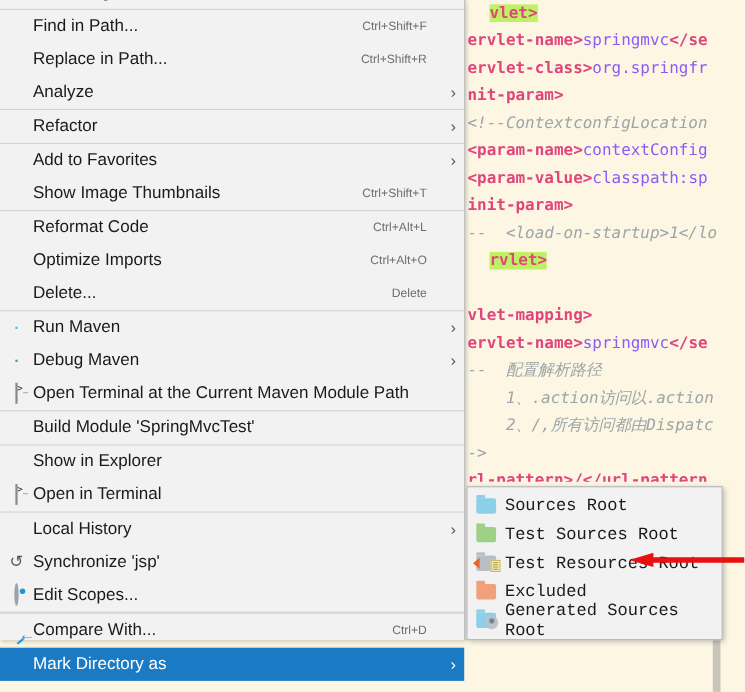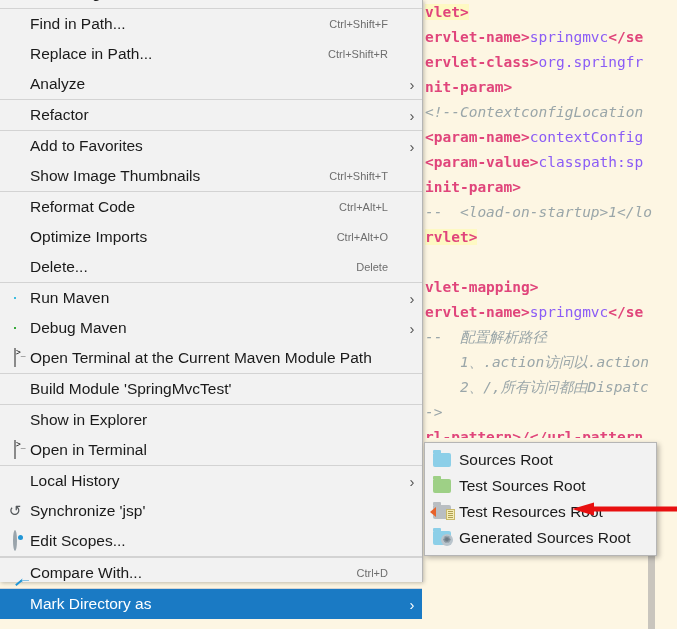--- a/index.html
+++ b/index.html
@@ -32,21 +32,21 @@
     width: 260px;
     font-family: "DejaVu Sans Mono", monospace;
     font-size: 14.5px;
     line-height: 25px;
     white-space: pre;
   }
   .cl { height: 25px; }
   .tag { color: #e0457b; font-weight: bold; }
   .txt { color: #8b5cf6; }
   .cmt { color: #9aa6a9; font-style: italic; }
-  .sel { background: #fef9c3; }
+  .sel { background: #bef264; margin-left: 20px; }
   #editor-bottom-pane {
     position: absolute;
     left: 425px;
     top: 438px;
     width: 252px;
     height: 191px;
     background: #fdf6e3;
   }
   #editor-gutter-line {
     position: absolute;
@@ -196,20 +196,21 @@
   #submenu {
     position: absolute;
     left: 424px;
     top: 442px;
     width: 233px;
     background: #f2f2f2;
     border: 1px solid #b5b5b5;
     box-sizing: border-box;
     box-shadow: 2px 2px 5px rgba(0,0,0,0.28);
     padding: 4px 0 4px 0;
+    font-family: Liberation Mono, monospace;
   }
   .sub-item {
     height: 26px;
     display: flex;
     align-items: center;
     font-size: 15.5px;
     color: #1a1a1a;
   }
   .sub-item .sic {
     width: 34px;
@@ -492,20 +493,26 @@
         <span class="sic">
           <span class="folder f-gray">
             <span class="tri"></span>
             <span class="lines"></span>
           </span>
         </span>
         <span>Test Resources Root</span>
       </div>
       <div class="sub-item">
         <span class="sic">
+          <span class="folder f-orange"></span>
+        </span>
+        <span>Excluded</span>
+      </div>
+      <div class="sub-item">
+        <span class="sic">
           <span class="folder f-lblue">
             <span class="fan">✺</span>
           </span>
         </span>
         <span>Generated Sources Root</span>
       </div>
     </div>
 
   <div id="red-arrow">
     <svg width="105" height="14" viewBox="0 0 105 14" xmlns="http://www.w3.org/2000/svg">

